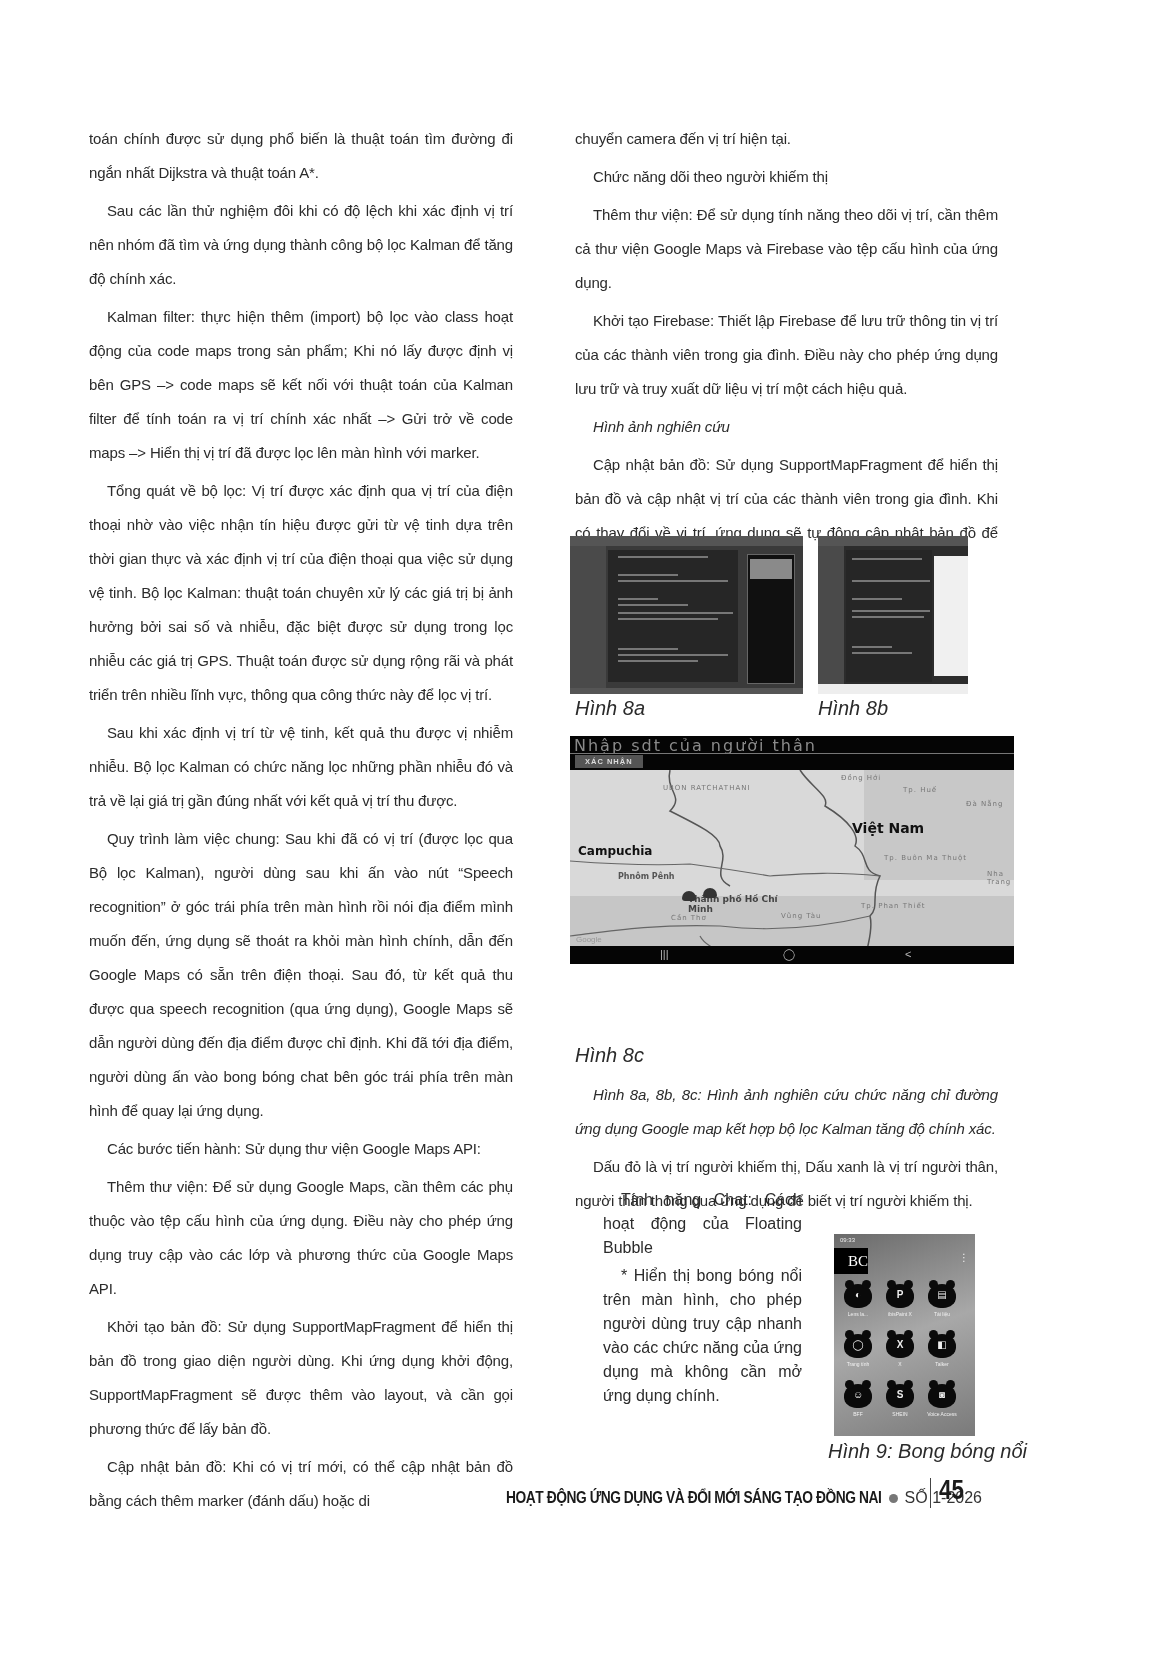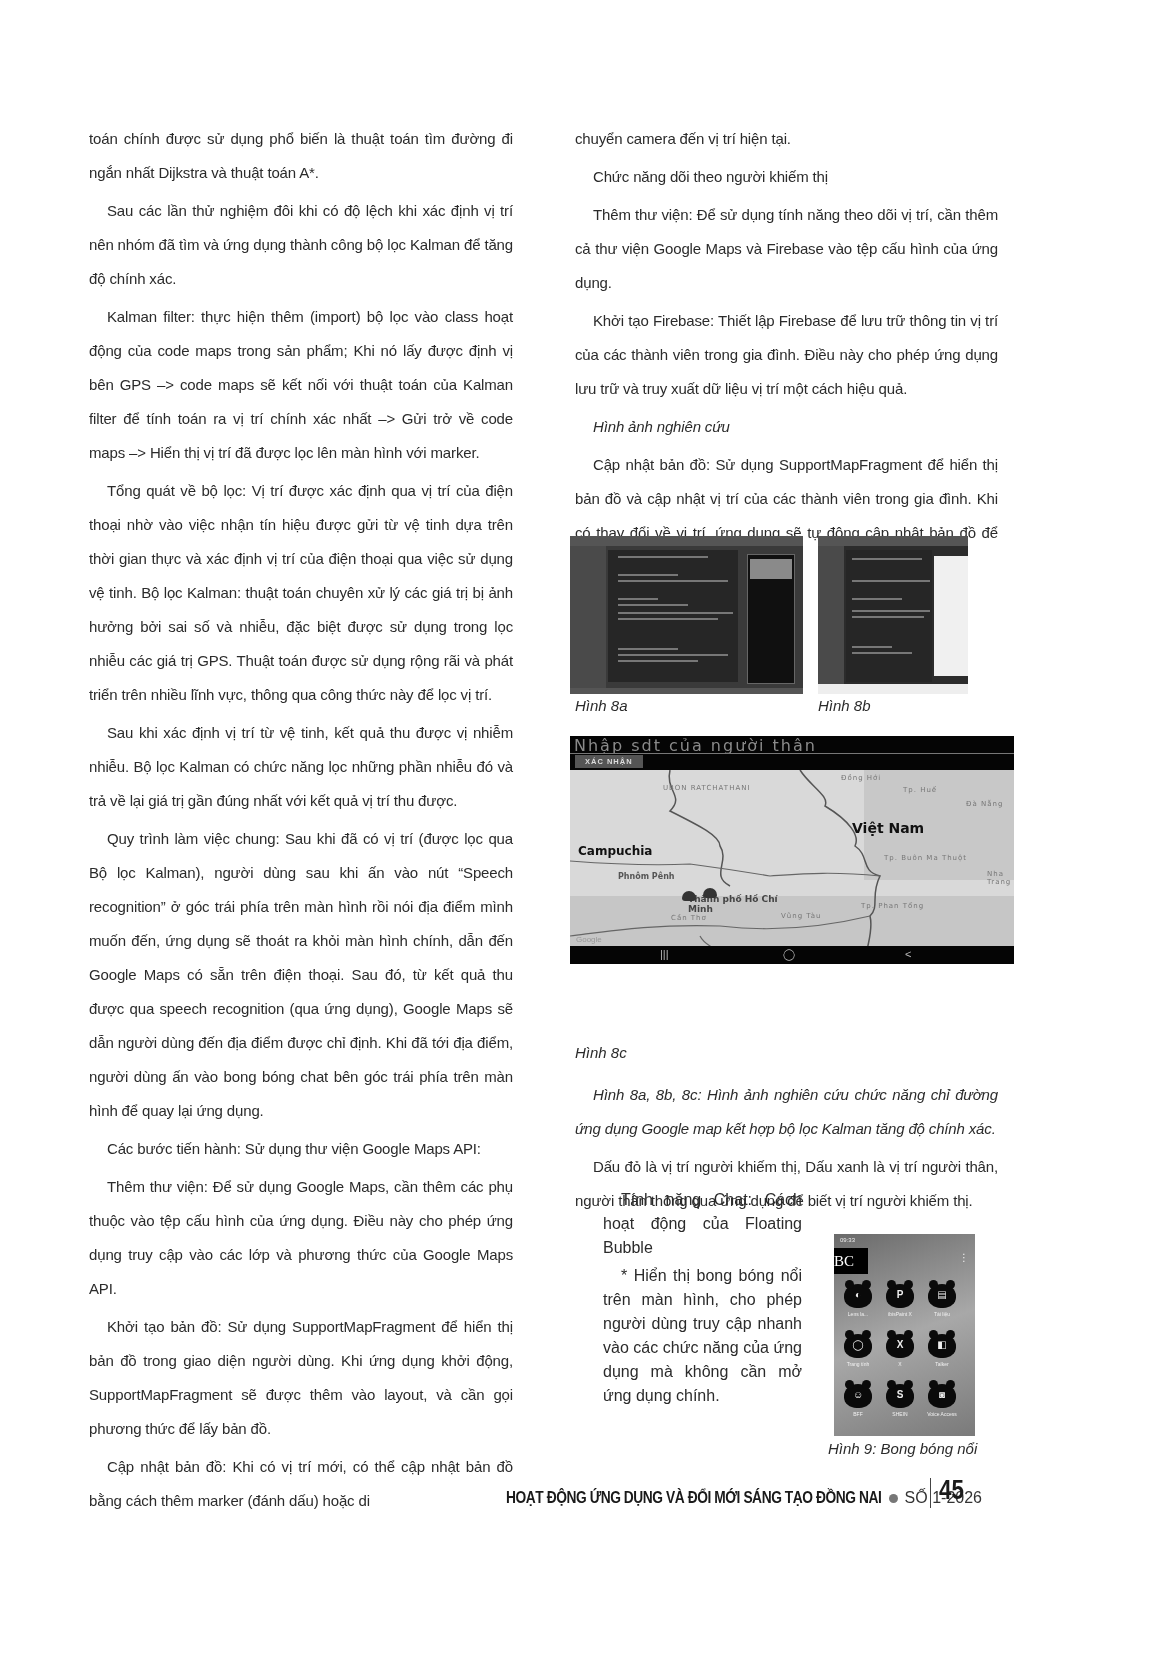--- a/index.html
+++ b/index.html
@@ -49,29 +49,29 @@
     .map-sea2 { position: absolute; left: 0; right: 0; bottom: 18px; height: 50px; background: #c6c6c6; }
     .map-label { position: absolute; font-weight: bold; color: #111; font-family: "DejaVu Sans", sans-serif; }
     .map-small { position: absolute; color: #777; font-size: 7px; font-family: "DejaVu Sans", sans-serif; letter-spacing: 1px; padding-left: 21px; }
     .google-logo { position: absolute; left: 6px; bottom: 20px; color: #999; font-size: 8px; }
     .marker { position: absolute; width: 14px; height: 10px; background: #333; border-radius: 7px 7px 3px 3px; }
 
     
     #fig9 { left: 834px; top: 1234px; width: 141px; height: 202px; background: #8a8a8a; }
     .phone-grad { position: absolute; inset: 0; background: linear-gradient(160deg, #6a6a6a 0%, #a8a8a8 50%, #7a7a7a 100%); }
     .status-bar { position: absolute; left: 6px; top: 3px; color: #eee; font-size: 6px; }
-    .bc-badge { position: absolute; left: 0; top: 14px; width: 34px; height: 26px; background: #000; color: #fff; font-family: "Liberation Serif", serif; font-size: 15px; line-height: 26px; text-align: left; }
+    .bc-badge { position: absolute; left: 0; top: 14px; width: 34px; height: 26px; background: #000; color: #fff; font-family: "Liberation Serif", serif; font-size: 15px; line-height: 26px; text-align: right; }
     .app-icon { position: absolute; width: 28px; height: 24px; background: #0a0a0a; border-radius: 50% 50% 45% 45%; }
     .app-icon::before, .app-icon::after { content: ""; position: absolute; top: -4px; width: 9px; height: 9px; background: #0a0a0a; border-radius: 50%; }
     .app-icon::before { left: 1px; } .app-icon::after { right: 1px; }
     .app-glyph { position: absolute; left: 0; right: 0; top: 5px; text-align: center; color: #eee; font-size: 10px; font-weight: bold; z-index: 2; }
     .app-label { position: absolute; width: 40px; text-align: center; color: #f2f2f2; font-size: 5px; }
     .menu-dots { position: absolute; right: 6px; top: 18px; color: #eee; font-size: 10px; }
 
-    .fig-cap { position: absolute; font-style: italic; font-size: 15px; }
+    .fig-cap { position: absolute; font-style: italic; font-size: 20px; }
 
     
     .footer { position: absolute; top: 1489px; right: 170px; display: flex; align-items: center; }
     .journal { font-family: "Liberation Sans", sans-serif; font-weight: bold; font-size: 16px; color: #1a1a1a; letter-spacing: -0.5px; transform: scaleX(0.86); transform-origin: right center; white-space: nowrap; }
     .dot { width: 9px; height: 9px; border-radius: 50%; background: #777; margin: 0 7px; }
     .issue { font-size: 16px; color: #333; white-space: nowrap; }
     .vrule { position: absolute; left: 930px; top: 1478px; width: 1px; height: 30px; background: #444; }
     .page-num { position: absolute; left: 939px; top: 1474px; font-size: 28px; font-weight: bold; color: #1a1a1a; transform: scaleX(0.8); transform-origin: left center; }
 
     
@@ -159,21 +159,21 @@
   </div>
   <span class="map-label" style="left:282px;top:84px;font-size:14px">Việt Nam</span>
   <span class="map-label" style="left:8px;top:108px;font-size:12px">Campuchia</span>
   <span class="map-label" style="left:48px;top:136px;font-size:8px;color:#555">Phnôm Pênh</span>
   <span class="map-label" style="left:118px;top:158px;font-size:9px;color:#444;width:90px;line-height:10px">Thành phố Hồ Chí Minh</span>
   <span class="map-small" style="left:72px;top:48px">UBON RATCHATHANI</span>
   <span class="map-small" style="left:312px;top:20px;top:50px">Tp. Huế</span>
   <span class="map-small" style="left:375px;top:64px">Đà Nẵng</span>
   <span class="map-small" style="left:250px;top:38px">Đồng Hới</span>
   <span class="map-small" style="left:293px;top:118px">Tp. Buôn Ma Thuột</span>
-  <span class="map-small" style="left:270px;top:166px">Tp. Phan Tổng</span>
+  <span class="map-small" style="left:270px;top:166px">Tp. Phan Thiết</span>
   <span class="map-small" style="left:190px;top:176px">Vũng Tàu</span>
   <span class="map-small" style="left:80px;top:178px">Cần Thơ</span>
   <span class="map-small" style="left:396px;top:134px">Nha Trang</span>
   <div class="marker" style="left:112px;top:155px"></div>
   <div class="marker" style="left:133px;top:152px"></div>
   <span class="google-logo">Google</span>
   <div class="map-bottom">
     <span class="nav-btn" style="left:90px">|||</span>
     <span class="nav-btn" style="left:213px">◯</span>
     <span class="nav-btn" style="left:335px">&lt;</span>

